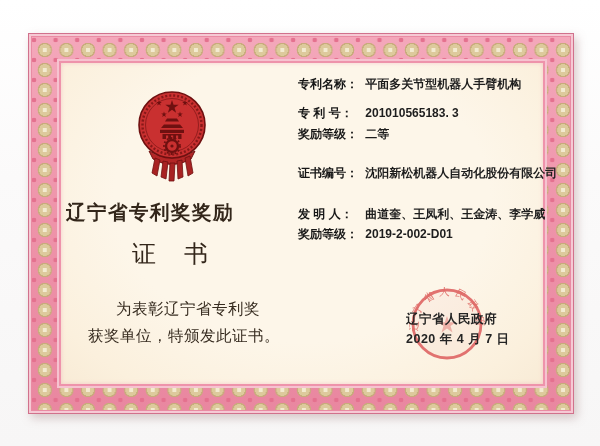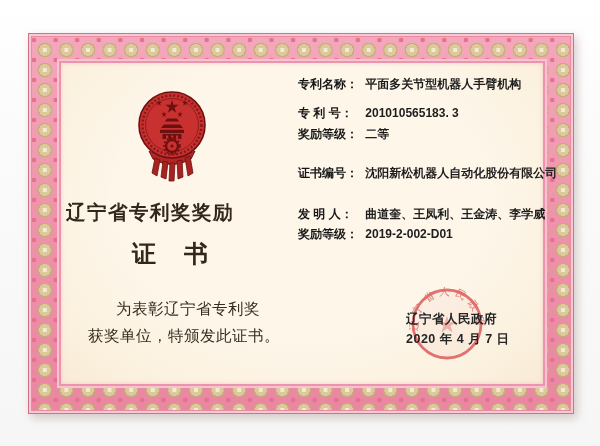--- a/index.html
+++ b/index.html
@@ -38,21 +38,21 @@
   .content{position:absolute;inset:0;}
   
   .emblem{position:absolute;left:104px;top:55px;width:78px;height:94px;z-index:2;}
   .title1{
     position:absolute;left:37px;top:165px;width:210px;text-align:left;
     font-size:19.5px;font-weight:bold;letter-spacing:1.5px;color:#33261a;
     z-index:2;white-space:nowrap;
   }
   .title2{
     position:absolute;left:37px;top:204px;width:210px;text-align:center;
-    font-size:24px;font-weight:bold;letter-spacing:2px;color:#33261a;
+    font-size:24px;font-weight:normal;letter-spacing:2px;color:#33261a;
     z-index:2;white-space:nowrap;
   }
   .body-text{
     position:absolute;left:59px;top:261px;width:255px;z-index:2;
     font-family:Liberation Sans, sans-serif;
     font-size:15.5px;line-height:27px;color:#372c20;letter-spacing:.5px;
     white-space:nowrap;
   }
   .body-text .indent{padding-left:28px;}
   

